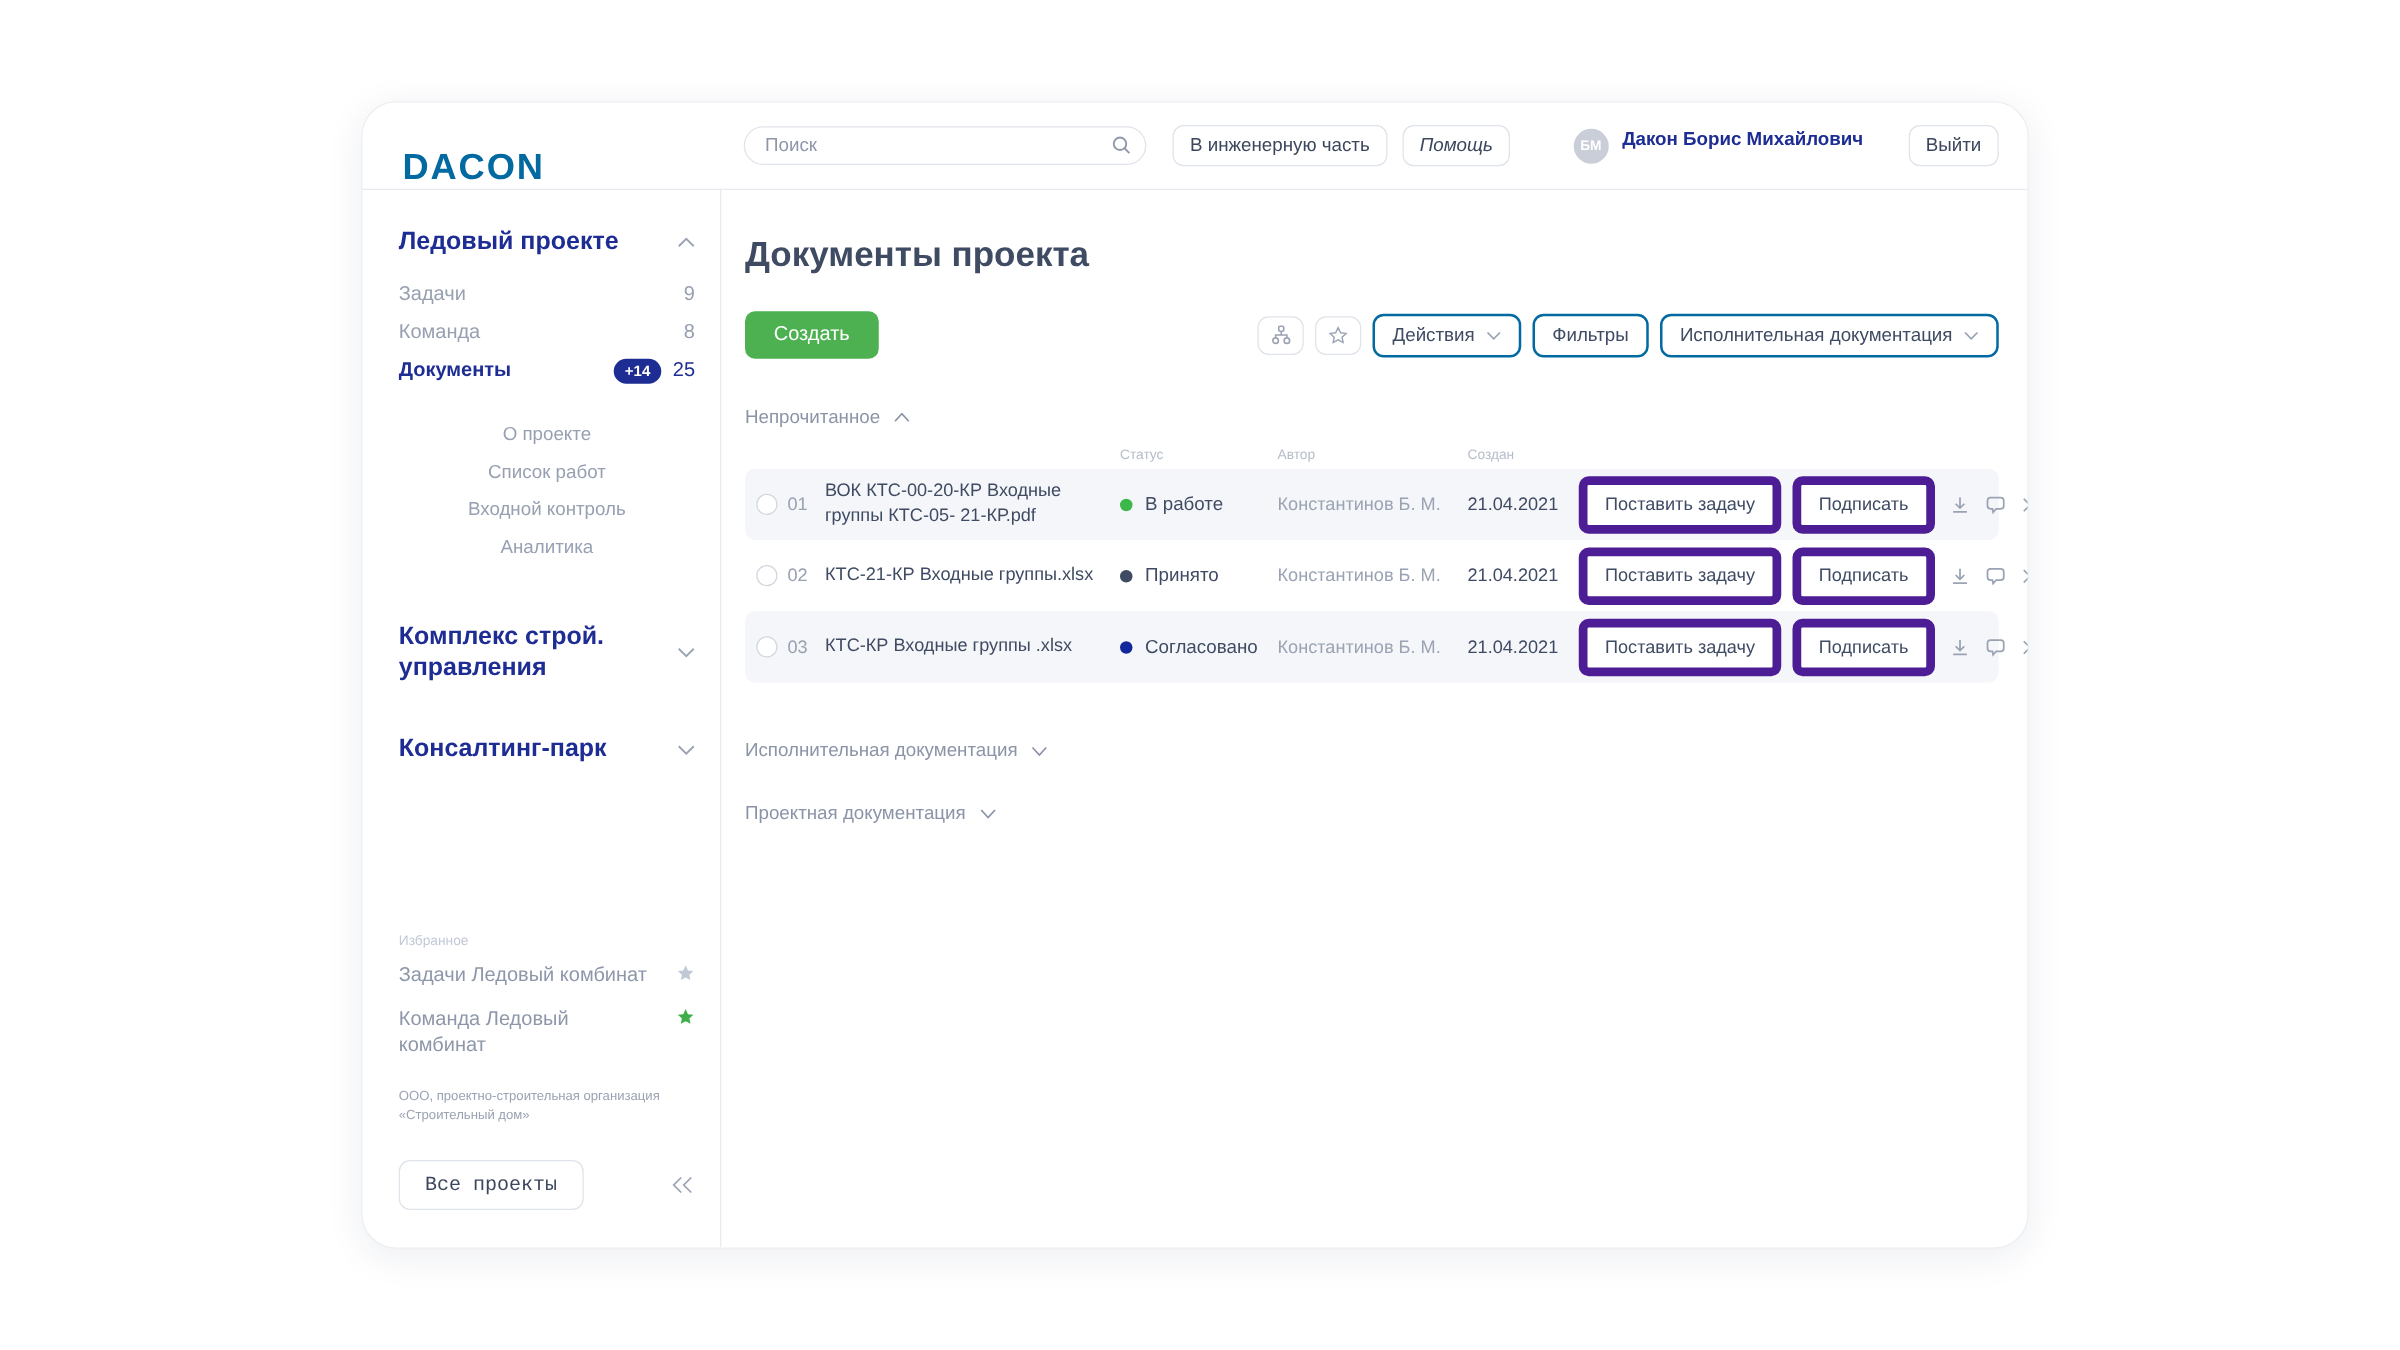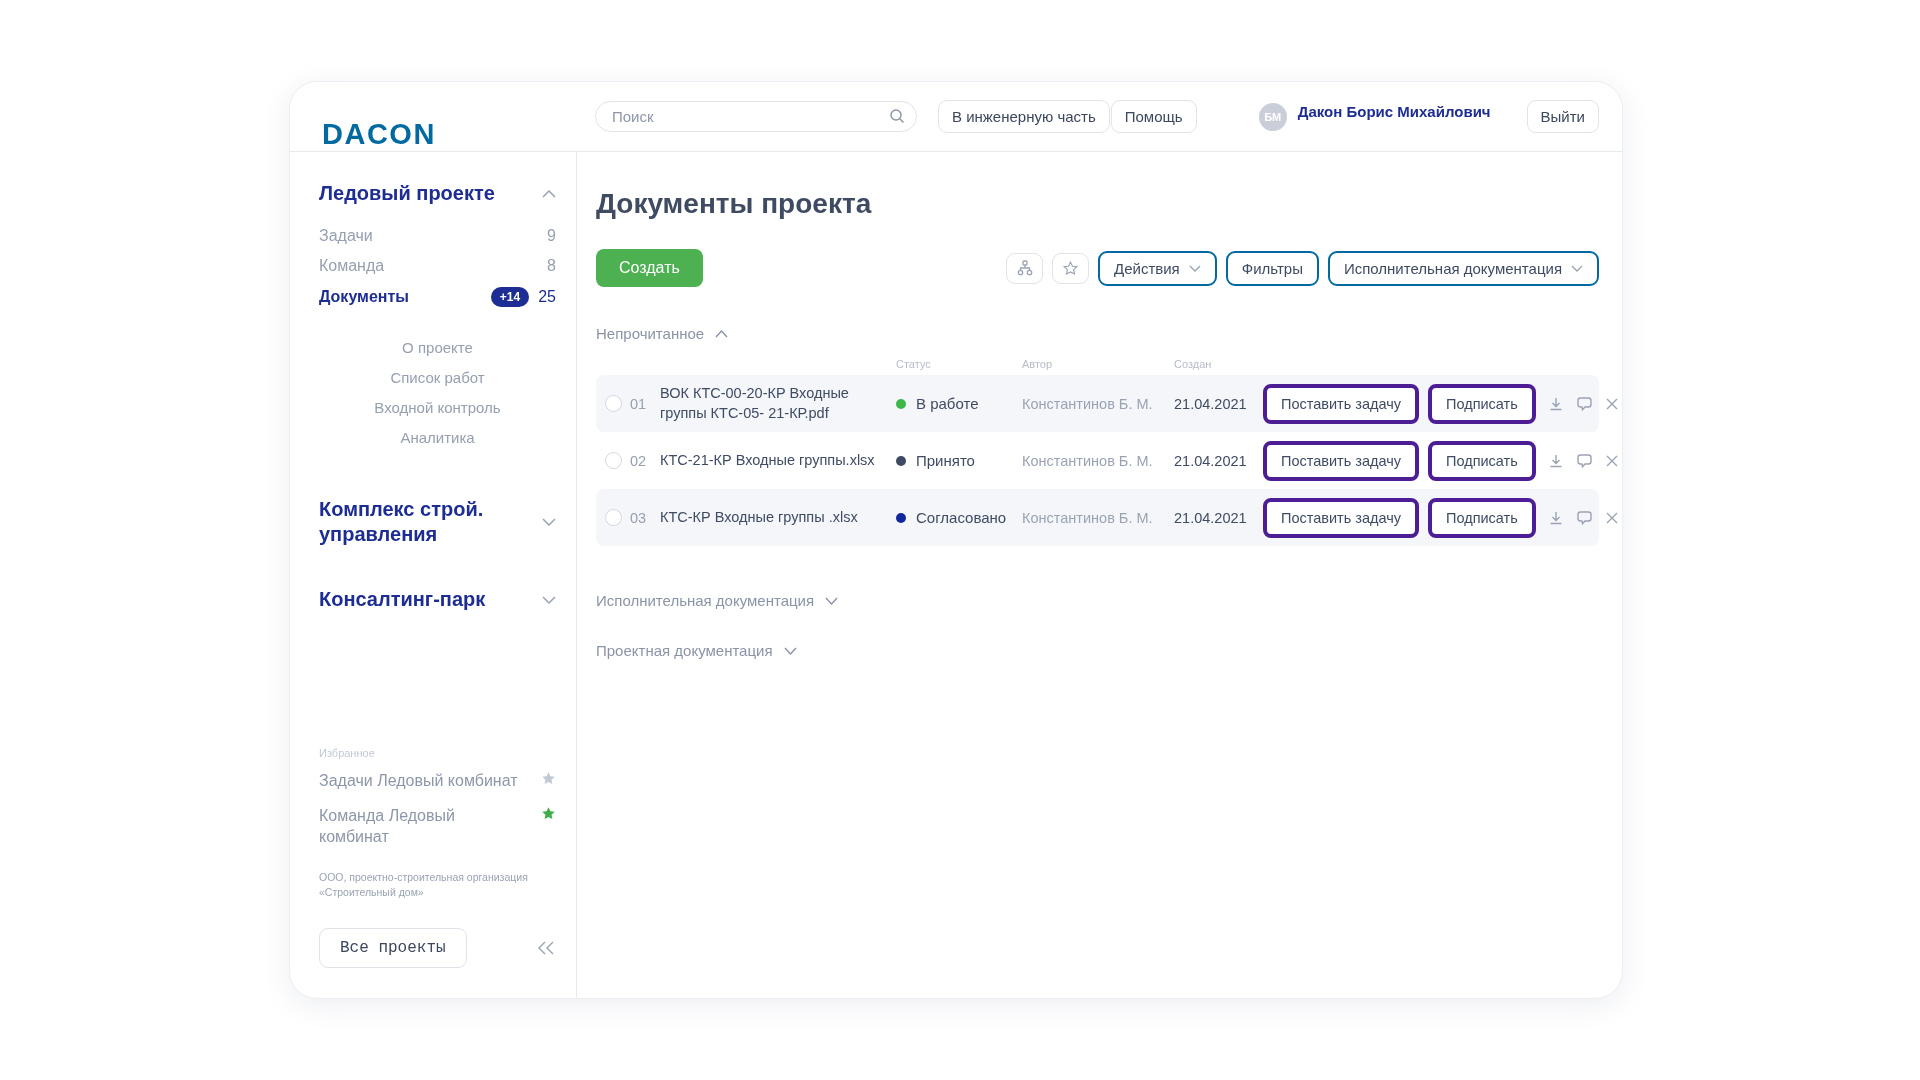--- a/index.html
+++ b/index.html
@@ -19,21 +19,21 @@
   .search { margin-left:177px; width:322px; height:31px; position:relative; }
   .search input { width:100%; height:100%; border:1px solid #dfe3ea;
     border-radius:999px; padding:0 36px 0 16px; font-size:15px; color:#3f4b63;
     outline:none; font-family:inherit; }
   .search input::placeholder { color:#8e97a9; }
   .search .mag { position:absolute; right:12px; top:7px; }
   .tb-btn { border:1px solid #dfe3ea; background:#fff; border-radius:9px;
     font-size:15px; color:#3c465c; padding:7px 13px; font-family:inherit;
     white-space:nowrap; cursor:pointer; }
   .btn-eng { margin-left:21px; }
-  .btn-help { margin-left:1px; }
+  .btn-help { margin-left:12px;font-style:italic; }
   .user { margin-left:auto; display:flex; align-items:flex-start; gap:11px; }
   .avatar { width:28px; height:28px; border-radius:50%; background:#c9ced8;
     color:#fff; font-size:11px; font-weight:bold; display:flex;
     align-items:center; justify-content:center; }
   .user-name { font-size:15px; font-weight:bold; color:#1d2d93; }
   .btn-logout { margin-left:36px; }
   
   .body-row { flex:1; display:flex; min-height:0; }
   .sidebar { flex:0 0 287px; border-right:1px solid #e8eaef;
     padding:30px 20px 30px 29px; display:flex; flex-direction:column; }
@@ -96,21 +96,21 @@
   .rnum { font-size:14.5px; color:#97a0b1; }
   .rname { font-size:14.5px; color:#3f4b63; line-height:1.35; padding-right:14px;
     cursor:pointer; }
   .rstatus { display:flex; align-items:center; gap:10px; font-size:15px;
     color:#3f4b63; }
   .dot { width:10px; height:10px; border-radius:50%; }
   .rauthor { font-size:14.5px; color:#9aa3b3; }
   .rdate { font-size:14.5px; color:#3f4b63; }
   .ractions { display:flex; align-items:center; justify-content:flex-end;
     gap:9px; }
-  .row-btn { border:4px solid #4c1d95; background:#fff; border-radius:8px;
+  .row-btn { border:7px solid #4c1d95; background:#fff; border-radius:8px;
     font-size:14.5px; color:#3f4b63; padding:8px 14px; font-family:inherit;
     white-space:nowrap; cursor:pointer; }
   .ric { cursor:pointer; display:flex; align-items:center; margin-left:3px; }
   .sh-exec { margin-top:46px; } .sh-design { margin-top:33px; }
   svg { display:block; }
 </style>
 </head>
 <body>
 
 <div class="app-card">

